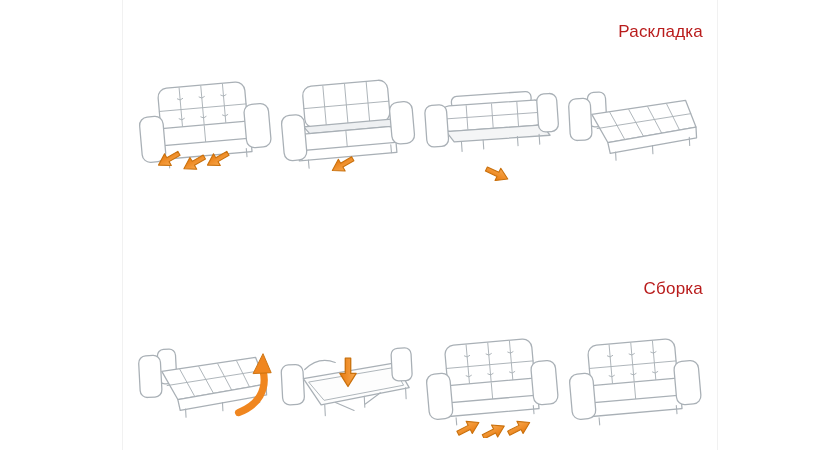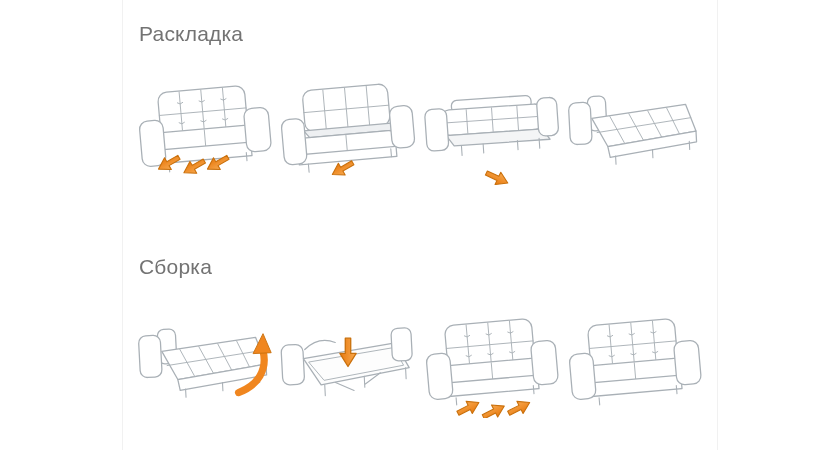--- a/index.html
+++ b/index.html
@@ -11,27 +11,28 @@
     overflow: hidden;
   }
   .sheet {
     width: 596px; height: 450px;
     margin: 0 auto;
     border-left: 1px solid #f1f1f1;
     border-right: 1px solid #f1f1f1;
     padding: 22px 14px 0;
   }
   .section-title {
-    font-size: 21px;
+    font-size: 17px;
     font-weight: 400;
-    color: #737373;
+    color: #b91c1c;
     margin: 0 0 32px 2px;
     letter-spacing: 0.2px;
+    text-align: right;
   }
-  .section + .section { margin-top: 70px; }
+  .section + .section { margin-top: 98px; }
   .steps-row {
     display: flex;
     justify-content: space-between;
     align-items: flex-start;
   }
   .step { width: 136px; margin: 0; padding: 0; }
   .step svg { display: block; width: 100%; height: auto; }
   .defs-holder { position: absolute; width: 0; height: 0; overflow: hidden; }
 </style>
 </head>

